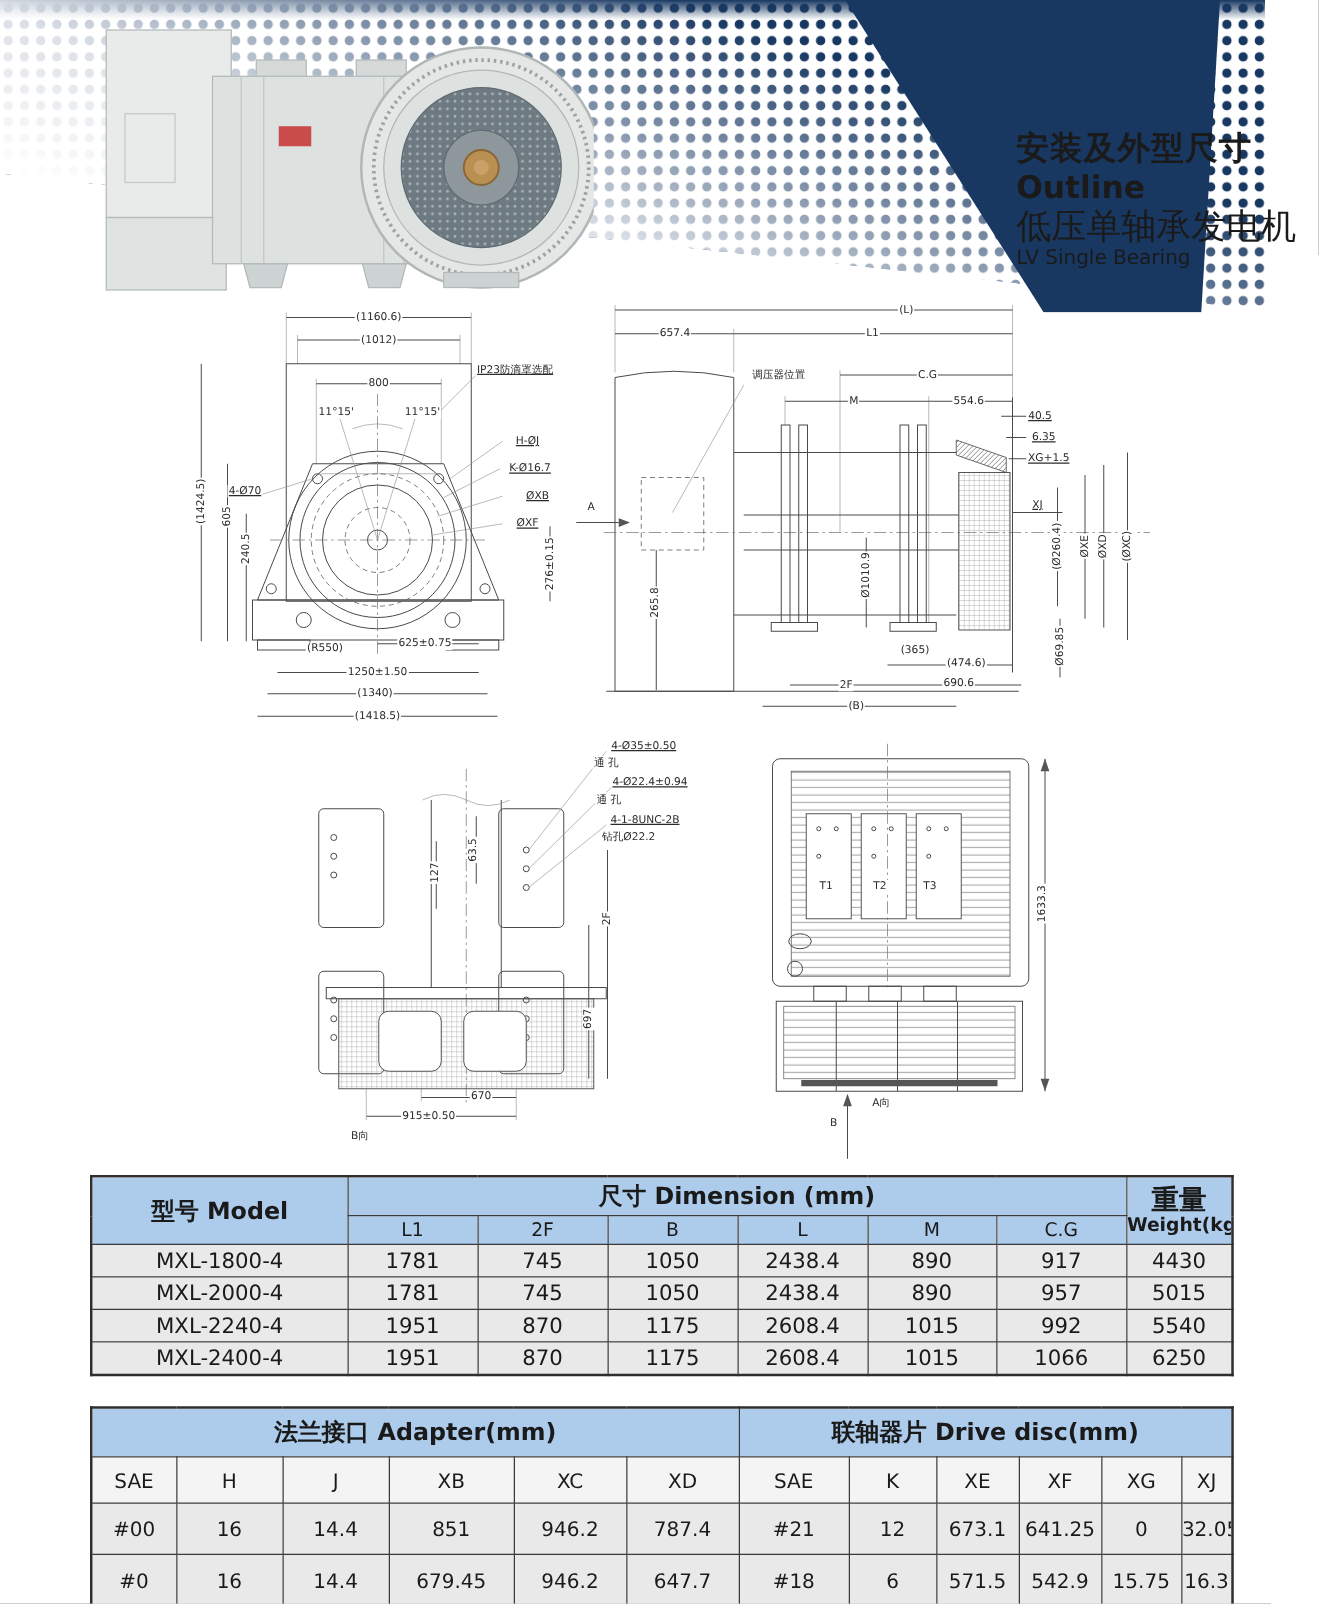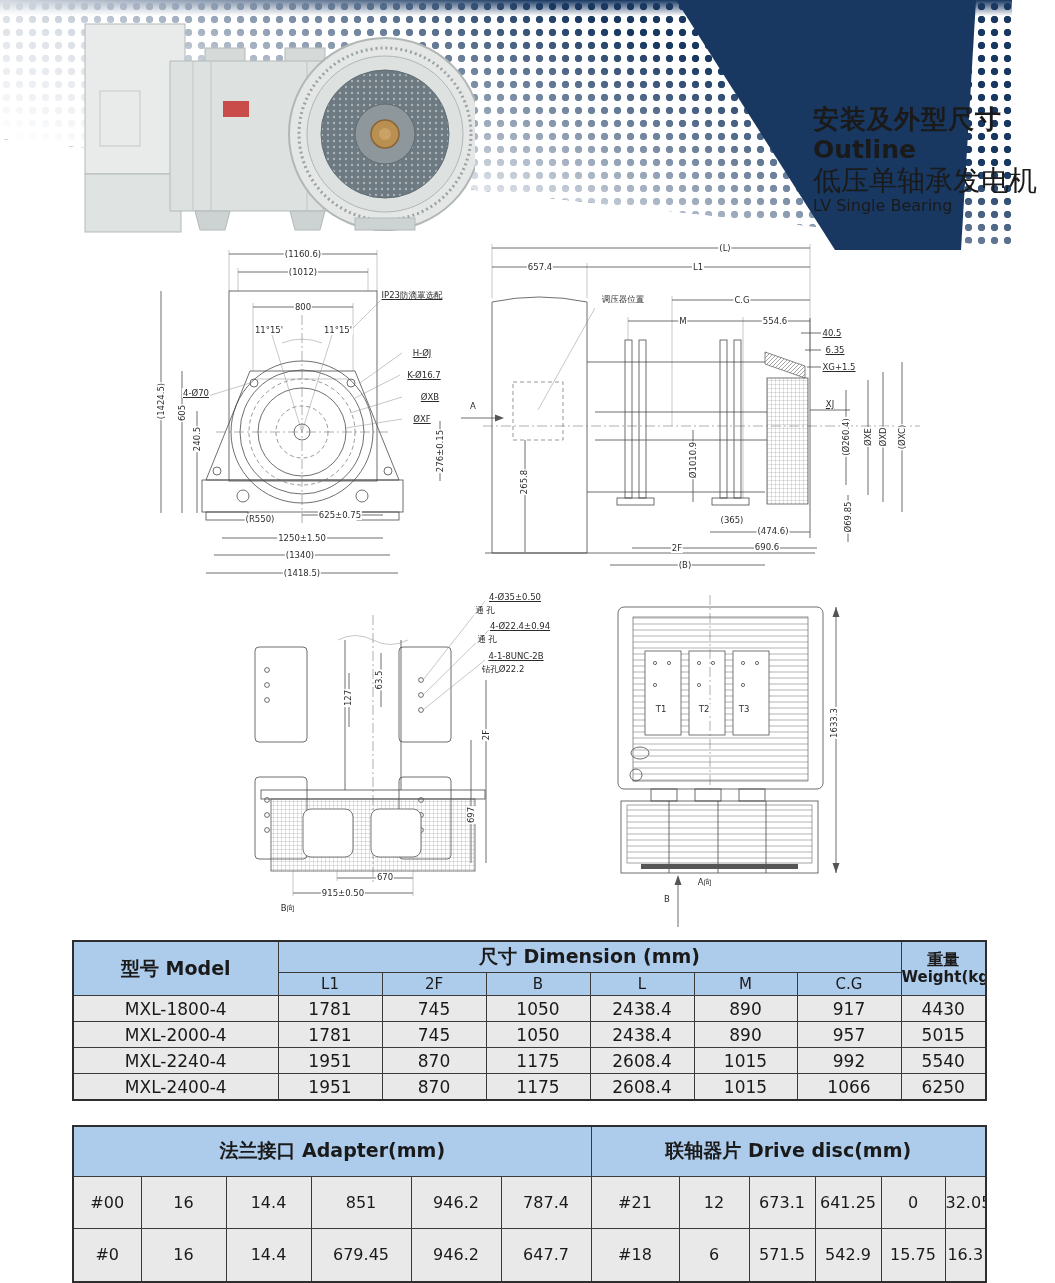--- a/index.html
+++ b/index.html
@@ -49,21 +49,21 @@
   table.spec{border:2px solid #2e2e2e;}
   .hdr{background:var(--tblhead);font-weight:700;}
   .cellbg{background:#e9e9e9;}
   .colname{background:var(--tblhead);font-weight:400;font-size:15px;}
   .colname2{background:#f4f4f4;font-weight:400;font-size:16px;}
   #dim-table{left:72px;top:940px;width:913px;height:153px;font-size:17px;}
   #dim-table .hdr{font-size:19px;}
   #adp-table{left:72px;top:1125px;width:913px;height:158px;font-size:16px;}
   #adp-table .hdr{font-size:19px;}
   .wsmall{font-size:15px;font-weight:700;display:block;line-height:1.05;}
-  .wzh{font-size:16px;font-weight:700;display:block;line-height:1.15;}
+  .wzh{font-size:22px;font-weight:700;display:block;line-height:1.15;}
 </style>
 </head>
 <body>
 
 <div id="page">
 
   <svg width="0" height="0" style="position:absolute">
     <defs>
       <pattern id="grid4" width="4" height="4" patternUnits="userSpaceOnUse">
         <path d="M0 0H4M0 0V4" stroke="#8a8a8a" stroke-width="0.5" fill="none"></path>
@@ -448,20 +448,34 @@
       <col style="width:66px">
         <col style="width:64px">
         <col style="width:41px">
     </colgroup>
     <tbody>
         <tr>
       <td class="hdr" colspan="6" style="height:38px">法兰接口 Adapter(mm)</td>
       <td class="hdr" colspan="6">联轴器片 Drive disc(mm)</td>
     </tr>
     <tr>
+      <td class="colname2" style="height:36px">SAE</td>
+      <td class="colname2">H</td>
+      <td class="colname2">J</td>
+      <td class="colname2">XB</td>
+      <td class="colname2">XC</td>
+      <td class="colname2">XD</td>
+      <td class="colname2">SAE</td>
+      <td class="colname2">K</td>
+      <td class="colname2">XE</td>
+      <td class="colname2">XF</td>
+      <td class="colname2">XG</td>
+      <td class="colname2">XJ</td>
+    </tr>
+    <tr>
       <td class="cellbg" style="height:40px">#00</td>
       <td class="cellbg">16</td>
       <td class="cellbg">14.4</td>
       <td class="cellbg">851</td>
       <td class="cellbg">946.2</td>
       <td class="cellbg">787.4</td>
       <td class="cellbg">#21</td>
       <td class="cellbg">12</td>
       <td class="cellbg">673.1</td>
       <td class="cellbg">641.25</td>

